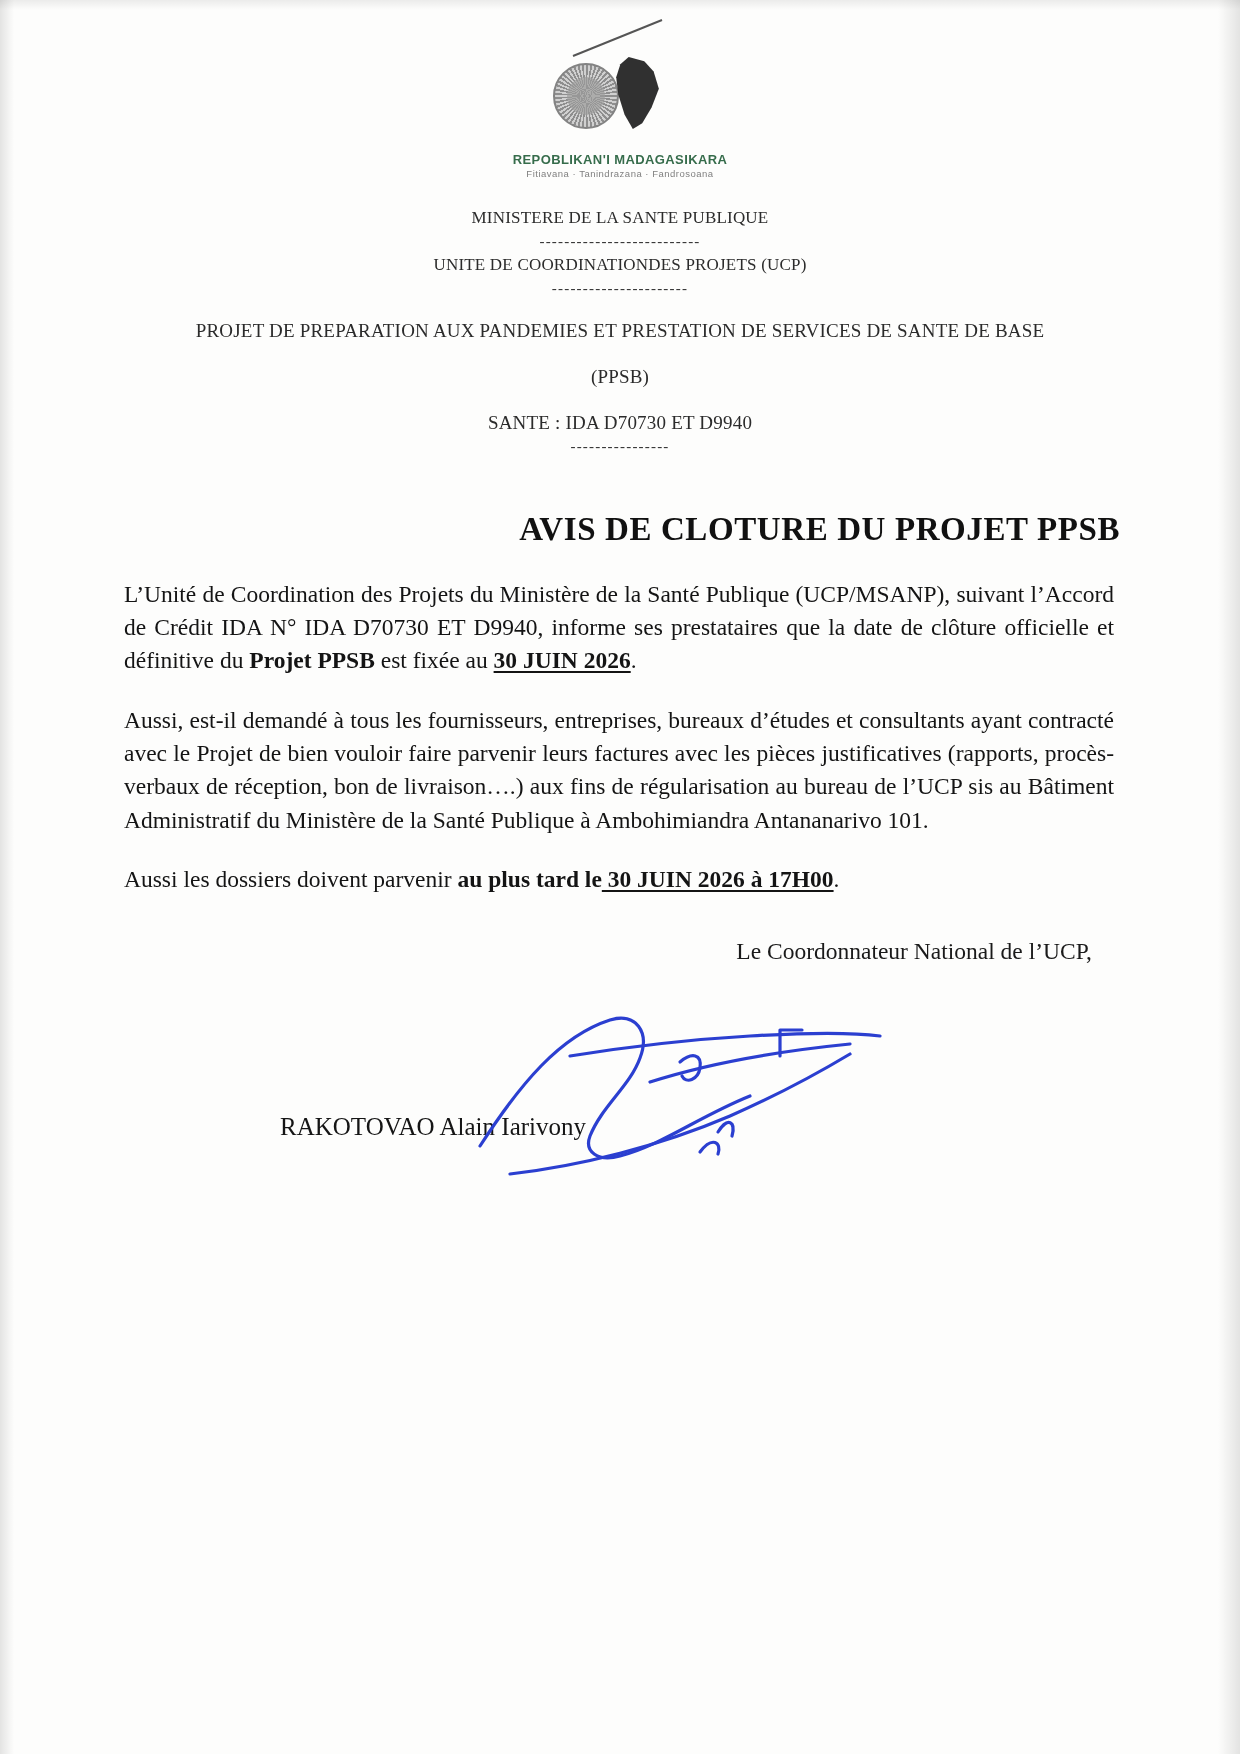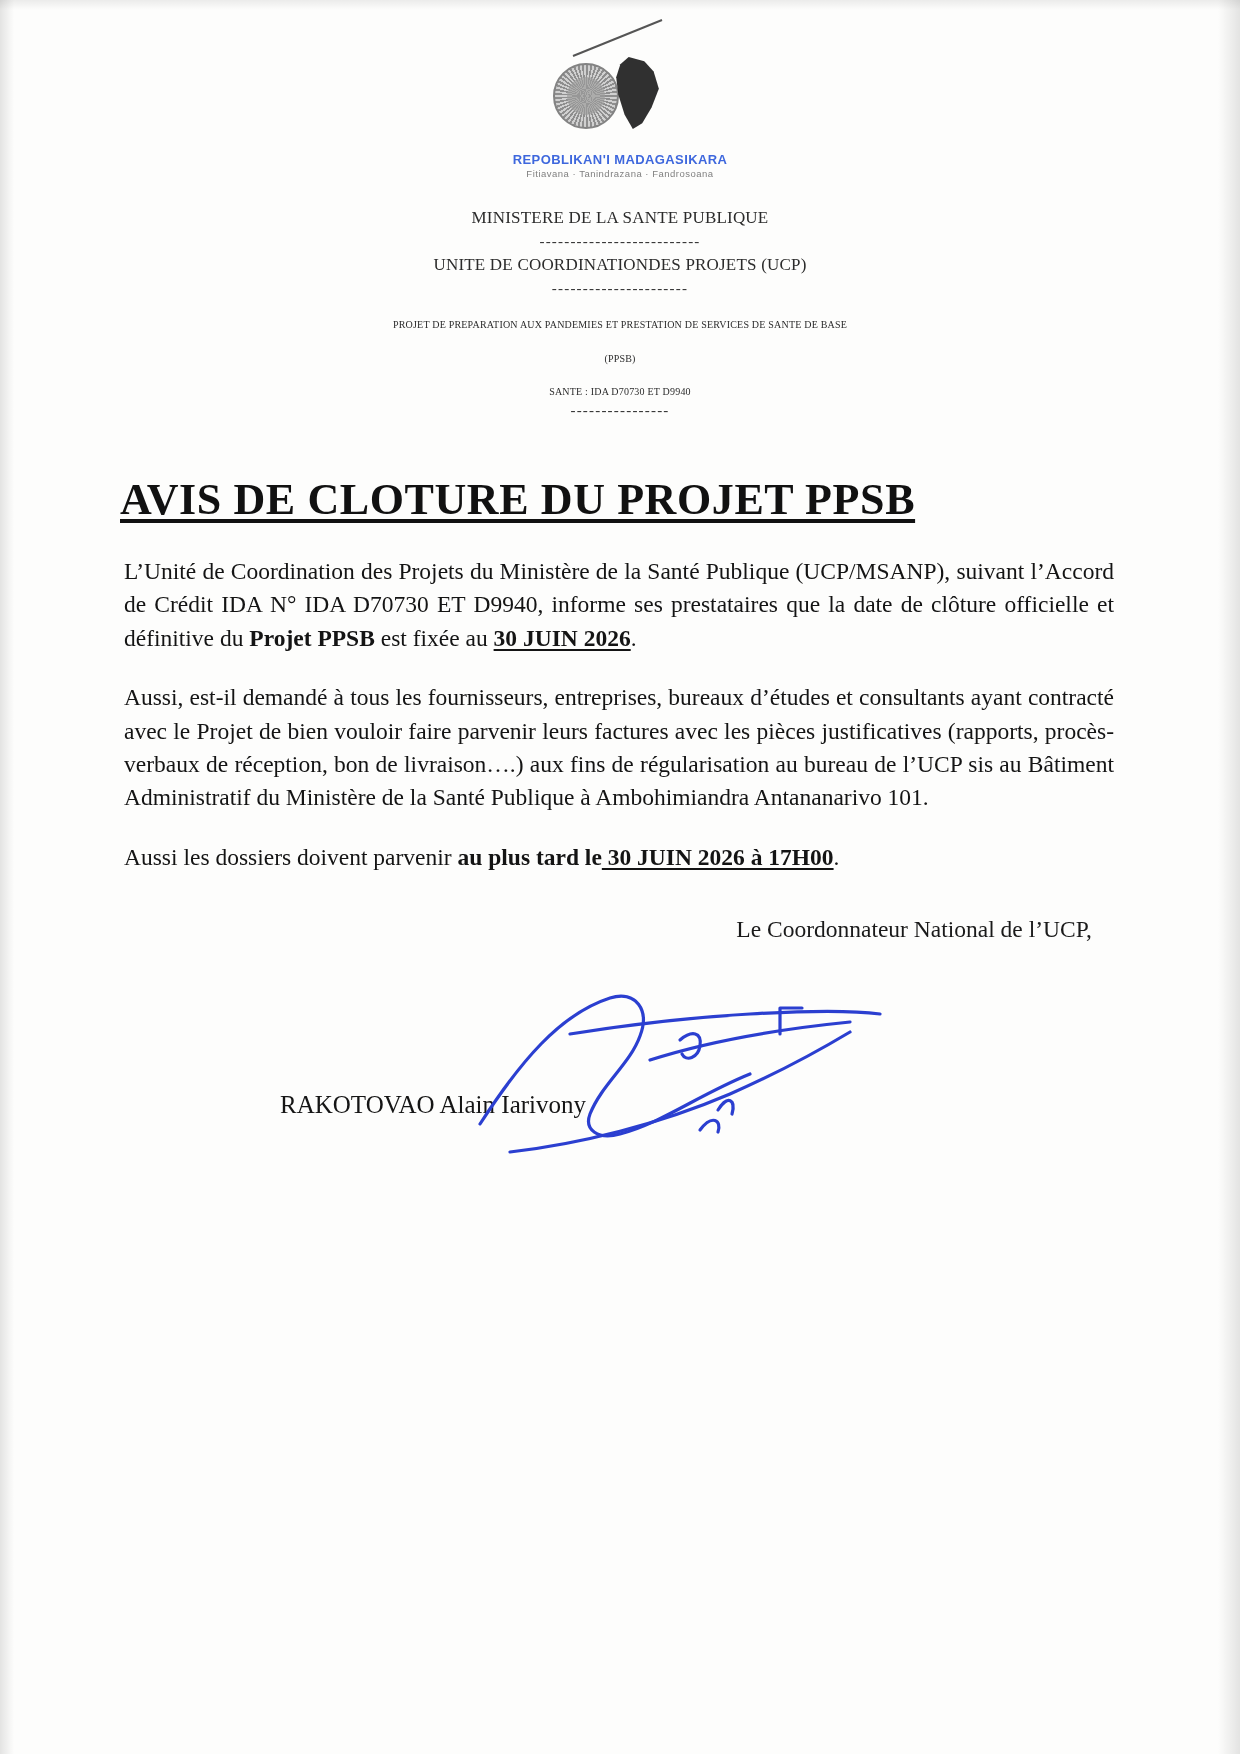--- a/index.html
+++ b/index.html
@@ -89,21 +89,21 @@
     background: #555;
     transform: rotate(-22deg);
     transform-origin: left center;
   }
   .emblem-caption {
     margin-top: 2px;
     font-family: "Liberation Sans", sans-serif;
     font-size: 13px;
     font-weight: bold;
     letter-spacing: 0.4px;
-    color: #1d4ed8;
+    color: #14532d;
     opacity: 0.85;
   }
   .emblem-motto {
     font-family: "Liberation Sans", sans-serif;
     font-size: 9.5px;
     letter-spacing: 0.5px;
     color: #6a6a6a;
     opacity: 0.85;
     margin-top: 1px;
   }
@@ -113,39 +113,38 @@
     margin-top: 28px;
     text-align: center;
     line-height: 1.35;
   }
   .lh-line {
     font-size: 17px;
     letter-spacing: 0.2px;
     color: #2b2b2b;
   }
   .lh-line.small {
-    font-size: 10px;
+    font-size: 19px;
     margin-top: 20px;
   }
   .lh-sep {
     font-size: 15px;
     letter-spacing: 1.2px;
     color: #333;
     margin: 1px 0 3px;
     font-family: "Liberation Serif", serif;
   }
 
   
   .doc-title {
     margin-top: 54px;
-    text-align: left;
-    font-size: 44px;
+    text-align: right;
+    font-size: 33px;
     font-weight: bold;
     letter-spacing: 0.6px;
-    text-decoration: underline;
     text-underline-offset: 5px;
     color: #111;
   }
 
   
   .body-text {
     margin-top: 30px;
     font-size: 23.5px;
     line-height: 1.42;
     text-align: justify;

